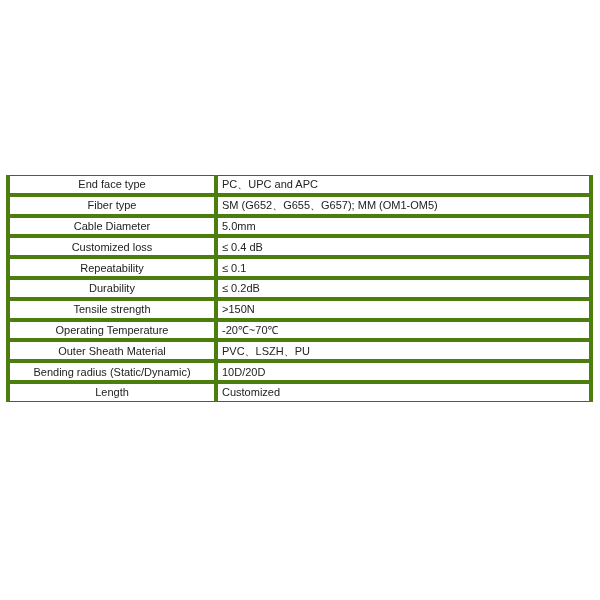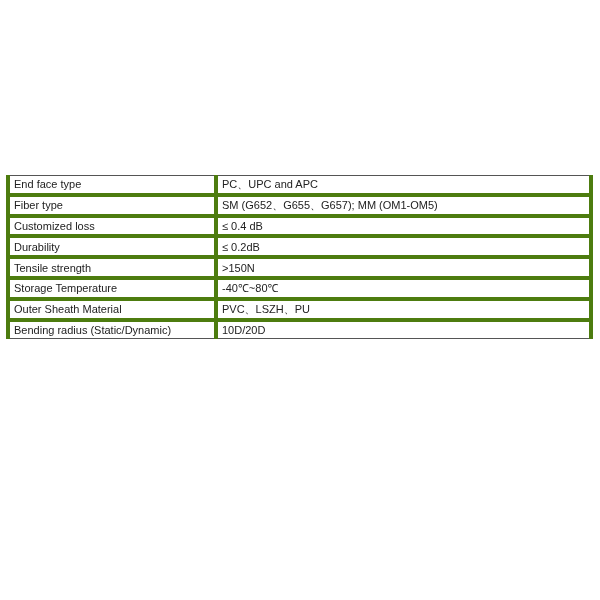--- a/index.html
+++ b/index.html
@@ -30,21 +30,21 @@
     table.spec td {
       border: 4px solid #4d7c0f;
       height: 16.8px;
       padding: 0 4px;
       line-height: 16px;
       white-space: nowrap;
       overflow: hidden;
     }
     table.spec td.param {
       width: 196px;
-      text-align: left;
+      text-align: center;
     }
     table.spec td.value {
       text-align: left;
     }
     table.spec tr:first-child td { border-top: 1.5px solid #555555; }
     table.spec tr:last-child td { border-bottom: 1.5px solid #555555; }
   </style>
 </head>
 <body>
 
@@ -53,38 +53,50 @@
     <tbody>
       <tr>
         <td class="param">End face type</td>
         <td class="value">PC、UPC and APC</td>
       </tr>
       <tr>
         <td class="param">Fiber type</td>
         <td class="value">SM (G652、G655、G657); MM (OM1-OM5)</td>
       </tr>
       <tr>
+        <td class="param">Cable Diameter</td>
+        <td class="value">5.0mm</td>
+      </tr>
+      <tr>
         <td class="param">Customized loss</td>
         <td class="value">≤ 0.4 dB</td>
+      </tr>
+      <tr>
+        <td class="param">Repeatability</td>
+        <td class="value">≤ 0.1</td>
       </tr>
       <tr>
         <td class="param">Durability</td>
         <td class="value">≤ 0.2dB</td>
       </tr>
       <tr>
         <td class="param">Tensile strength</td>
         <td class="value">&gt;150N</td>
       </tr>
       <tr>
-        <td class="param">Storage Temperature</td>
-        <td class="value">-40℃~80℃</td>
+        <td class="param">Operating Temperature</td>
+        <td class="value">-20℃~70℃</td>
       </tr>
       <tr>
         <td class="param">Outer Sheath Material</td>
         <td class="value">PVC、LSZH、PU</td>
       </tr>
       <tr>
         <td class="param">Bending radius (Static/Dynamic)</td>
         <td class="value">10D/20D</td>
       </tr>
+      <tr>
+        <td class="param">Length</td>
+        <td class="value">Customized</td>
+      </tr>
     </tbody>
   </table>
 </div>
 
 </body></html>

